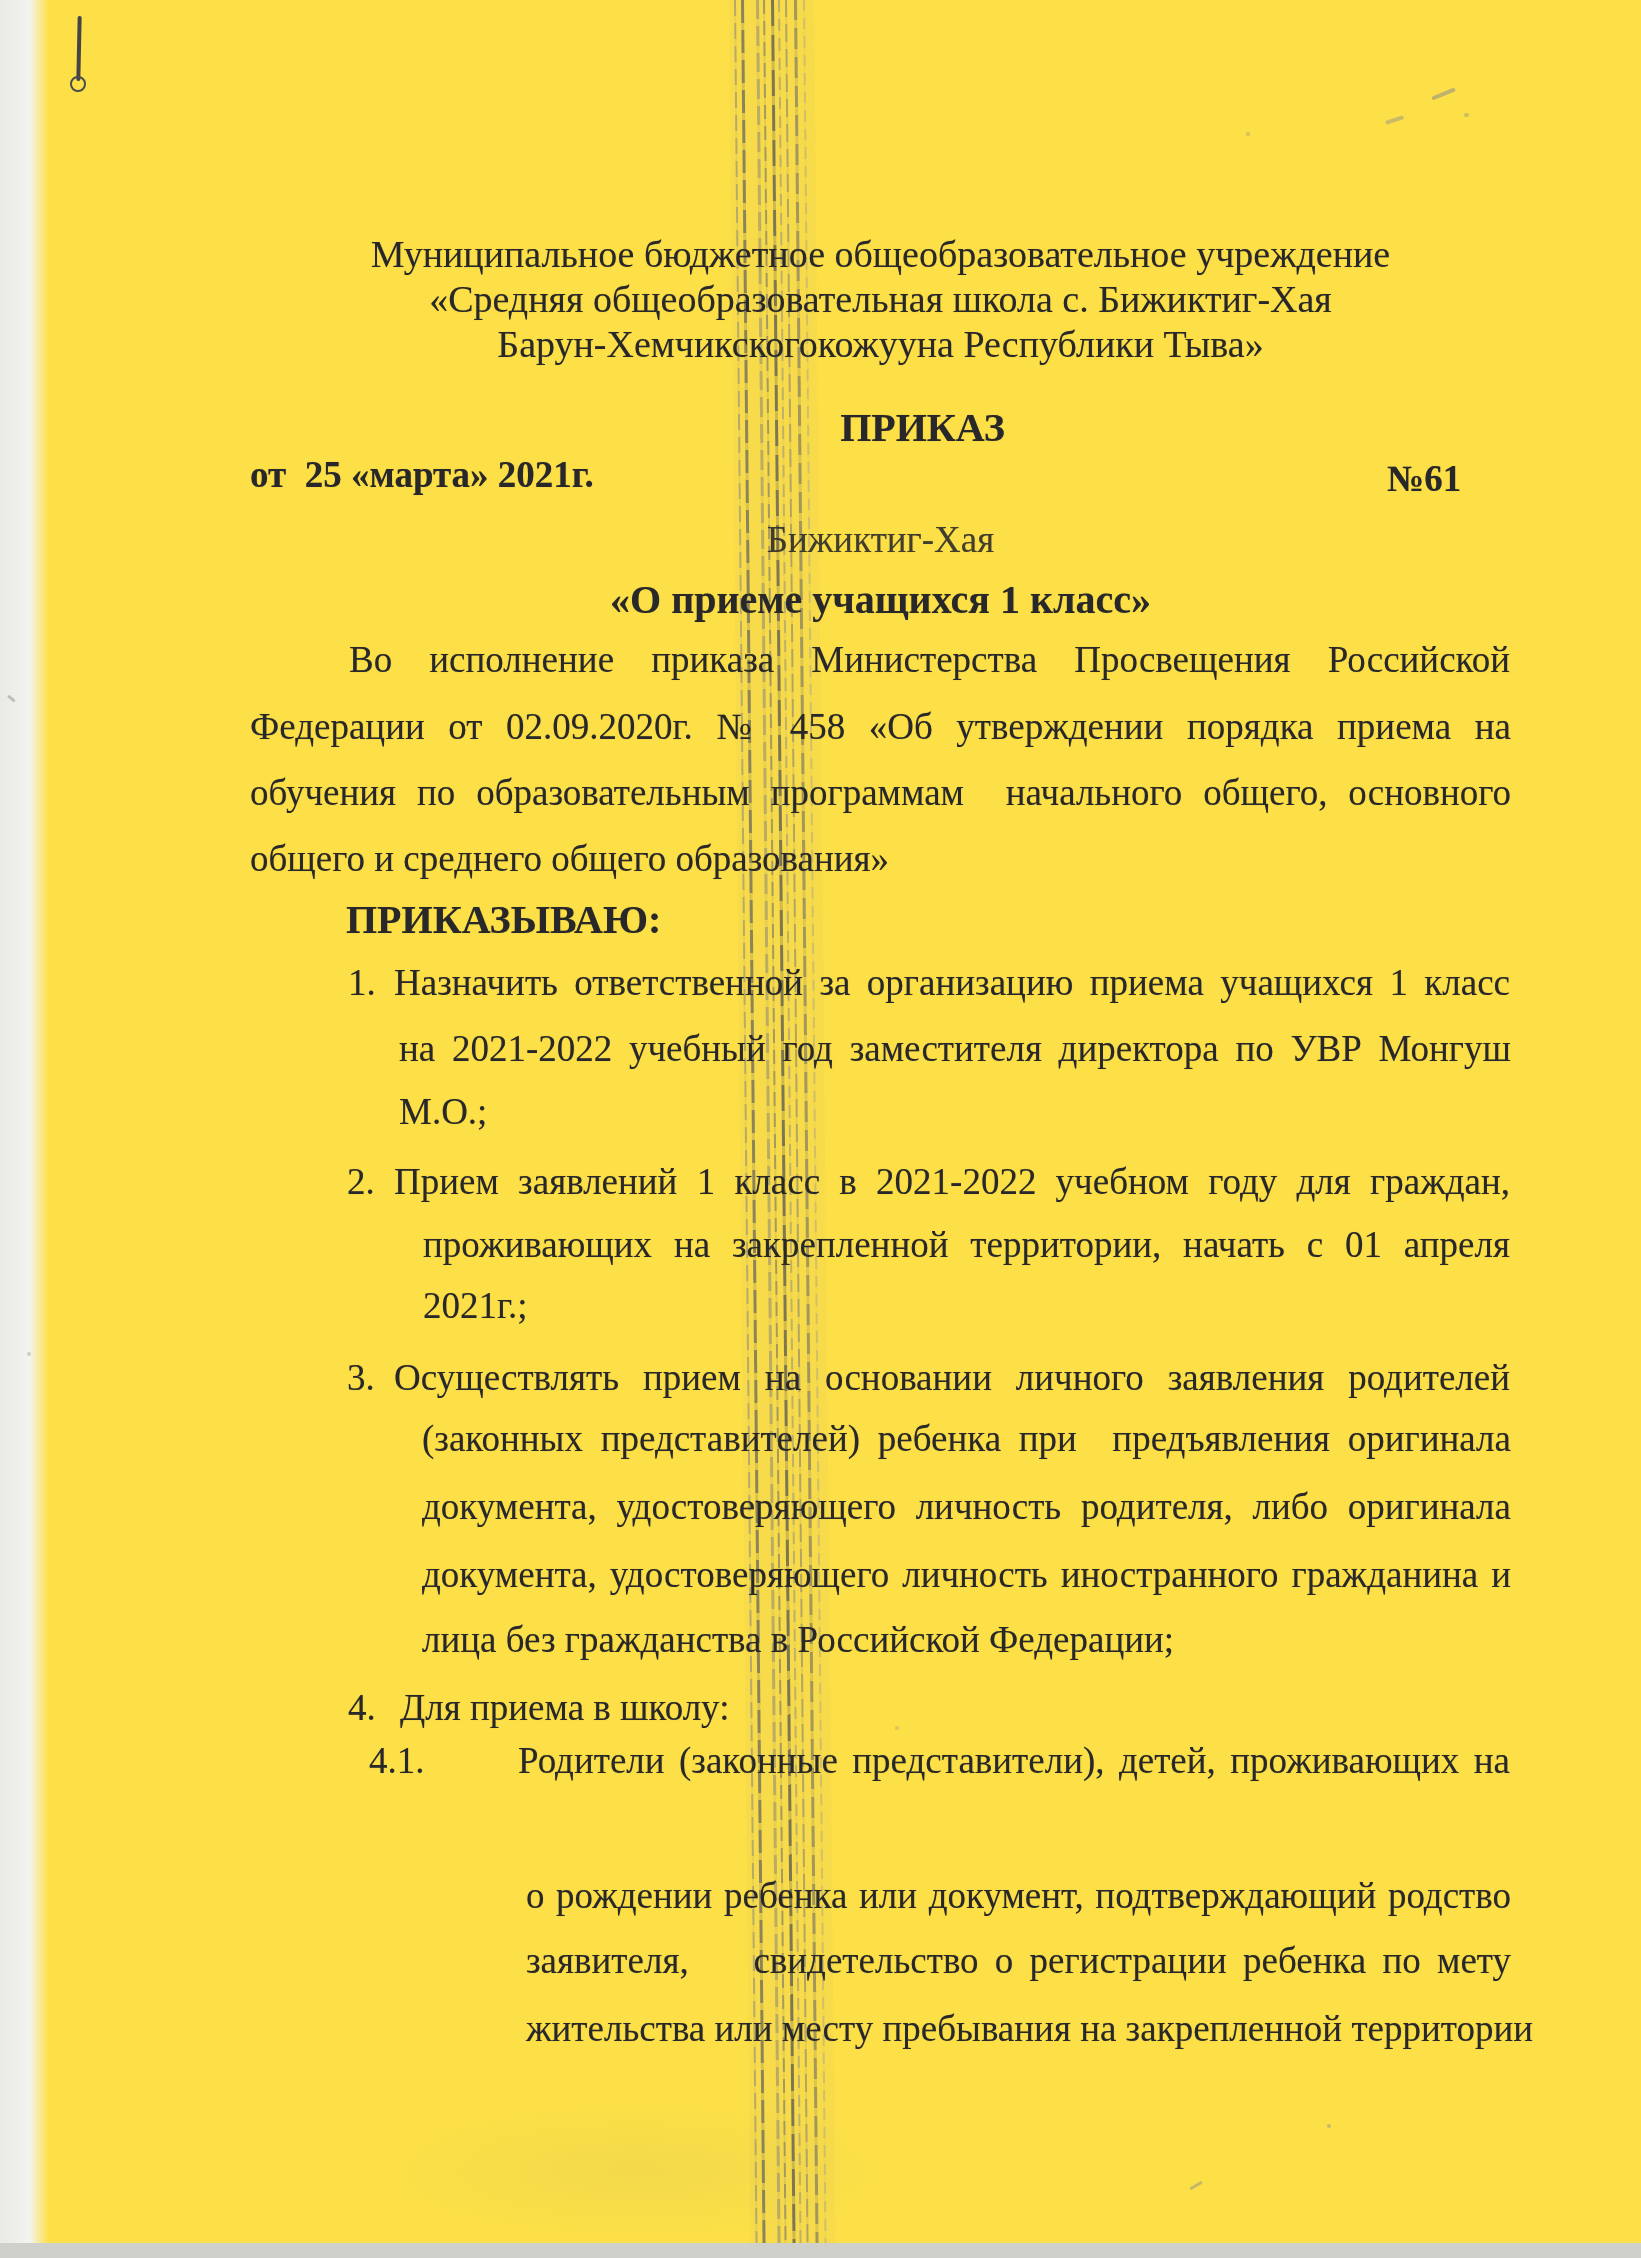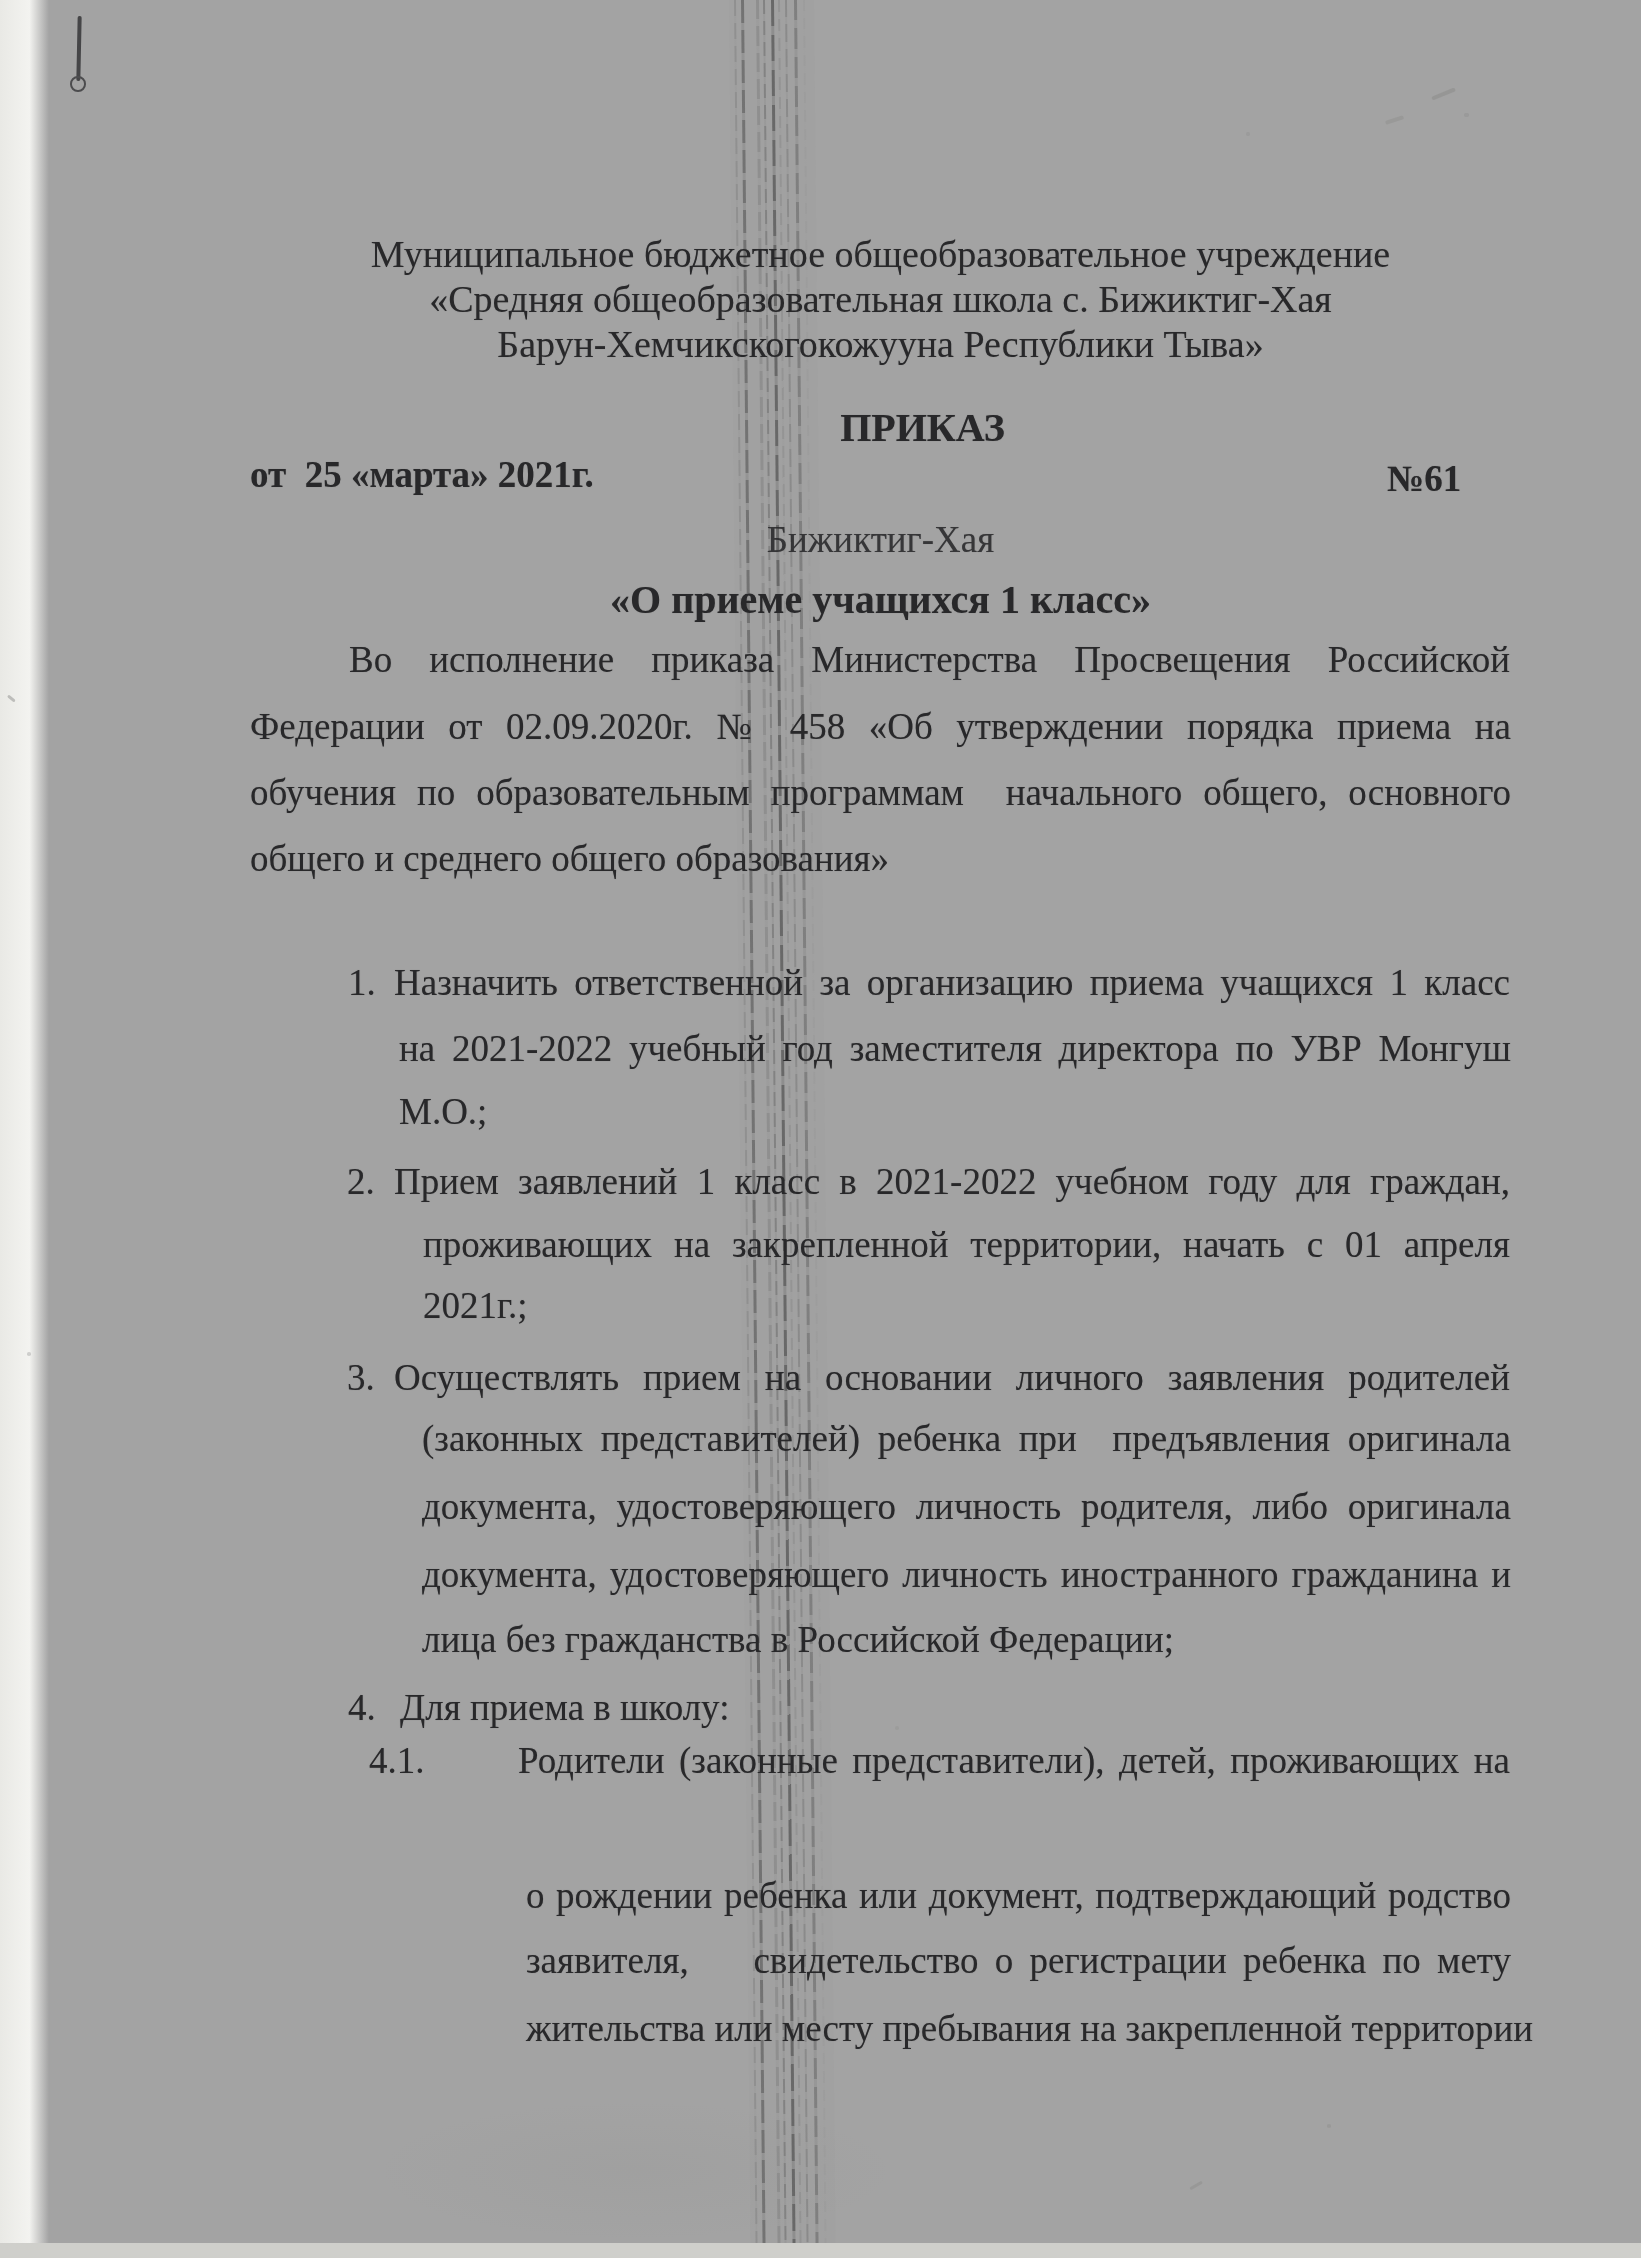--- a/index.html
+++ b/index.html
@@ -1,19 +1,19 @@
 <!DOCTYPE html>
 <html style="font-size:14px"><head>
 <meta charset="utf-8">
 <style>
   html,body{margin:0;padding:0;background:#888;}
   .page{
     position:relative;
     width:1642px;height:2258px;
-    background:#a3a3a3;
+    background:#fde047;
     overflow:hidden;
     font-family:"Liberation Serif", serif;
     color:#28282a;
   }
   
   .edge-left{position:absolute;left:0;top:0;width:49px;height:100%;
     background:linear-gradient(90deg,#e9e9e5 0%,#f3f3f0 60%,rgba(252,252,250,0) 100%);}
   .edge-bottom{position:absolute;left:0;bottom:0;width:100%;height:15px;background:#cfcfcb;}
   .blotch{position:absolute;left:371px;top:2100px;width:529px;height:141px;
     background:radial-gradient(ellipse at center, rgba(120,120,115,.07), rgba(120,120,115,0) 70%);}
@@ -88,20 +88,21 @@
   <div class="ln b" style="top:448px;left:250px;">от&nbsp; 25 «марта» 2021г.</div>
   <div class="ln b" style="top:452px;left:1387px;">№61</div>
   <div class="ln ctr faded" style="top:513px;">Бижиктиг-Хая</div>
   <div class="ln ctr b title" style="top:573px;">«О приеме учащихся 1 класс»</div>
 
   <div class="ln jl" style="top:633px;left:349px;width:1161px;">Во исполнение приказа Министерства Просвещения Российской</div>
   <div class="ln jl" style="top:700px;left:250px;width:1261px;">Федерации от 02.09.2020г. № 458 «Об утверждении порядка приема на</div>
   <div class="ln jl" style="top:766px;left:250px;width:1261px;">обучения по образовательным программам&nbsp; начального общего, основного</div>
   <div class="ln" style="top:832px;left:250px;">общего и среднего общего образования»</div>
 
+  <div class="ln b title" style="top:893px;left:346px;">ПРИКАЗЫВАЮ:</div>
 
   <div class="ln" style="top:956px;left:348px;">1.</div>
   <div class="ln jl" style="top:956px;left:394px;width:1116px;">Назначить ответственной за организацию приема учащихся 1 класс</div>
   <div class="ln jl" style="top:1022px;left:399px;width:1112px;">на 2021-2022 учебный год заместителя директора по УВР Монгуш</div>
   <div class="ln" style="top:1085px;left:399px;">М.О.;</div>
 
   <div class="ln" style="top:1155px;left:347px;">2.</div>
   <div class="ln jl" style="top:1155px;left:394px;width:1116px;">Прием заявлений 1 класс в 2021-2022 учебном году для граждан,</div>
   <div class="ln jl" style="top:1218px;left:423px;width:1087px;">проживающих на закрепленной территории, начать с 01 апреля</div>
   <div class="ln" style="top:1279px;left:423px;">2021г.;</div>

